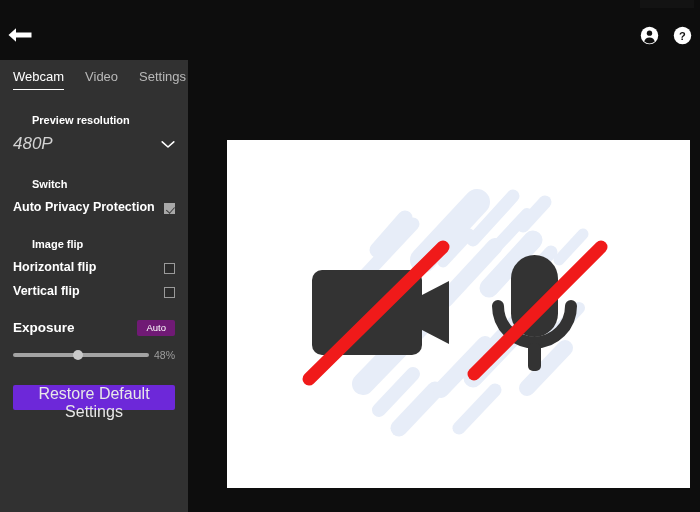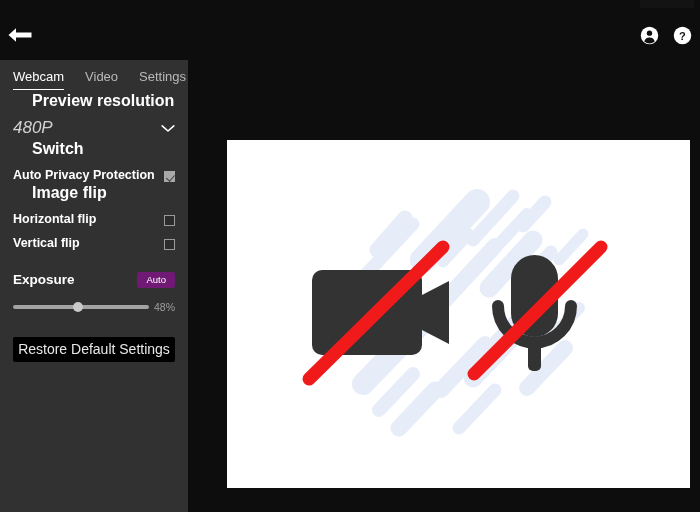--- a/index.html
+++ b/index.html
@@ -79,24 +79,24 @@
     padding-bottom: 5px;
     cursor: pointer;
     white-space: nowrap;
   }
   .tab.active {
     color: #ffffff;
     border-bottom: 1.5px solid #ffffff;
   }
 
   .section-label {
-    font-size: 16px;
+    font-size: 11px;
     font-weight: bold;
     color: #ffffff;
-    margin-top: 2px;
+    margin-top: 24px;
     padding-left: 19px;
   }
 
   .select-row {
     display: flex;
     align-items: center;
     justify-content: space-between;
     margin-top: 8px;
     cursor: pointer;
   }
@@ -190,23 +190,23 @@
     font-size: 10.5px;
     color: #9e9e9e;
     min-width: 26px;
     text-align: right;
   }
 
   .restore-btn {
     margin-top: 24px;
     width: 100%;
     height: 25px;
-    background: #000000;
+    background: #6d28d9;
     color: #e8e8e8;
-    font-size: 14px;
+    font-size: 16px;
     border: none;
     border-radius: 2px;
     cursor: pointer;
     font-family: "Liberation Sans", sans-serif;
   }
 
   
   .preview-area {
     position: absolute;
     left: 193px; top: 60px;

